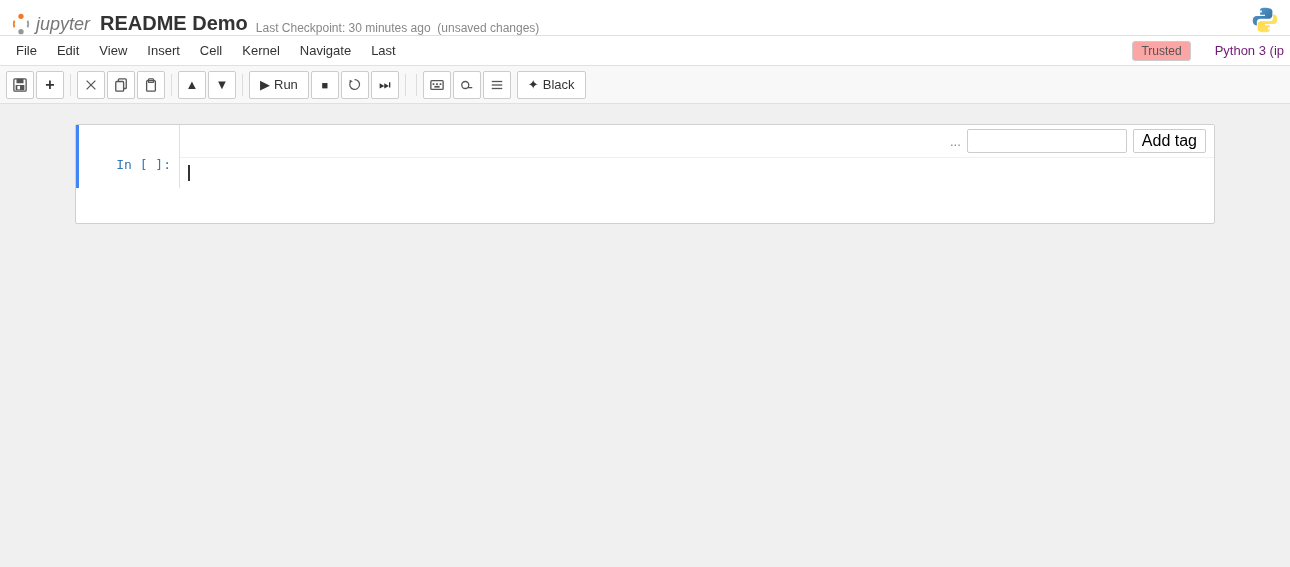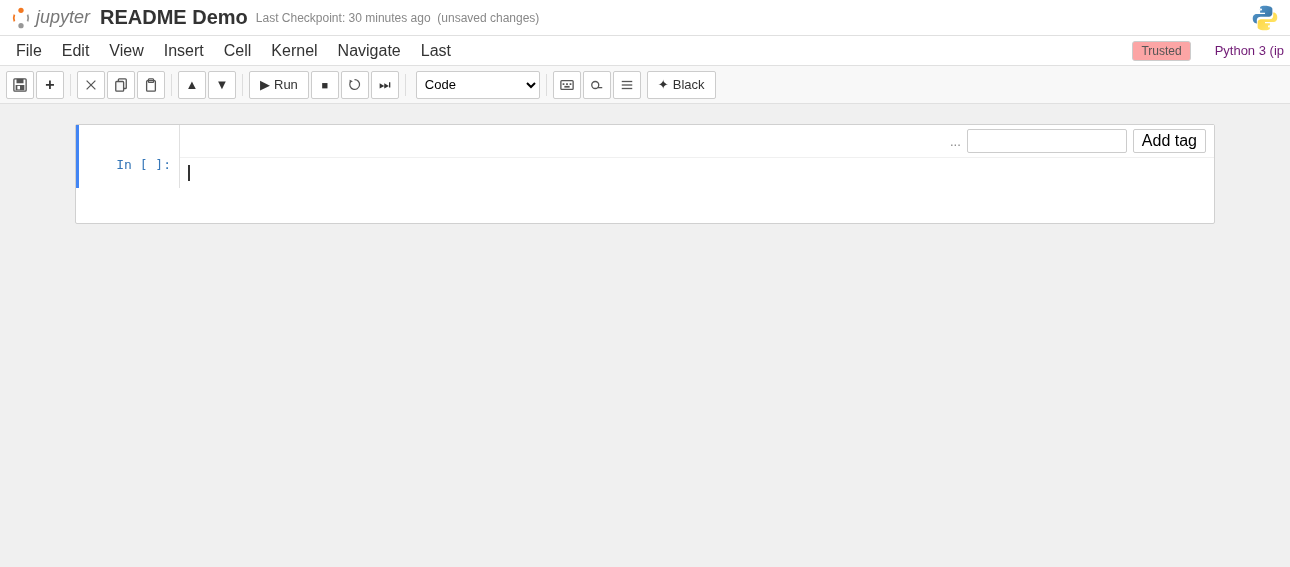--- a/index.html
+++ b/index.html
@@ -8,21 +8,21 @@
       font-size: 13px;
       background: #f0f0f0;
       width: 1290px;
       height: 567px;
       overflow: hidden;
     }
 
     
     #header {
       display: flex;
-      align-items: center;
+      align-items: flex-end;
       background: #fff;
       border-bottom: 1px solid #e0e0e0;
       padding: 0 10px;
       height: 36px;
     }
     #jupyter-logo {
       display: flex;
       align-items: center;
       gap: 4px;
       margin-right: 10px;
@@ -53,21 +53,21 @@
       align-items: center;
       background: #fff;
       border-bottom: 1px solid #e0e0e0;
       padding: 0 6px;
       height: 30px;
     }
     .menu-item {
       padding: 4px 10px;
       cursor: pointer;
       color: #333;
-      font-size: 16px;
+      font-size: 13px;
       border-radius: 2px;
       text-align: right;
     }
     #trusted-badge {
       margin-left: auto;
       padding: 2px 8px;
       border: 1px solid #ccc;
       border-radius: 3px;
       font-size: 12px;
       color: #555;
@@ -355,26 +355,20 @@
       <polygon points="2,2 6,4 2,6" fill="#555"></polygon>
     </svg>
   </button>
 
   <button class="toolbar-btn" title="Restart &amp; run all">
     <span>⏭</span>
   </button>
 
   <div class="toolbar-separator"></div>
 
-  <select id="cell-type-select">
-    <option>Code</option>
-    <option>Markdown</option>
-    <option>Raw NBConvert</option>
-    <option>Heading</option>
-  </select>
 
   <div class="toolbar-separator"></div>
 
   <button class="toolbar-btn" title="Keyboard shortcuts">
     <svg width="14" height="14" viewBox="0 0 16 16">
       <rect x="1" y="3" width="14" height="10" rx="1" fill="none" stroke="#555" stroke-width="1.5"></rect>
       <rect x="3" y="6" width="2" height="2" fill="#555"></rect>
       <rect x="7" y="6" width="2" height="2" fill="#555"></rect>
       <rect x="11" y="6" width="2" height="2" fill="#555"></rect>
       <rect x="5" y="9" width="6" height="2" fill="#555"></rect>

